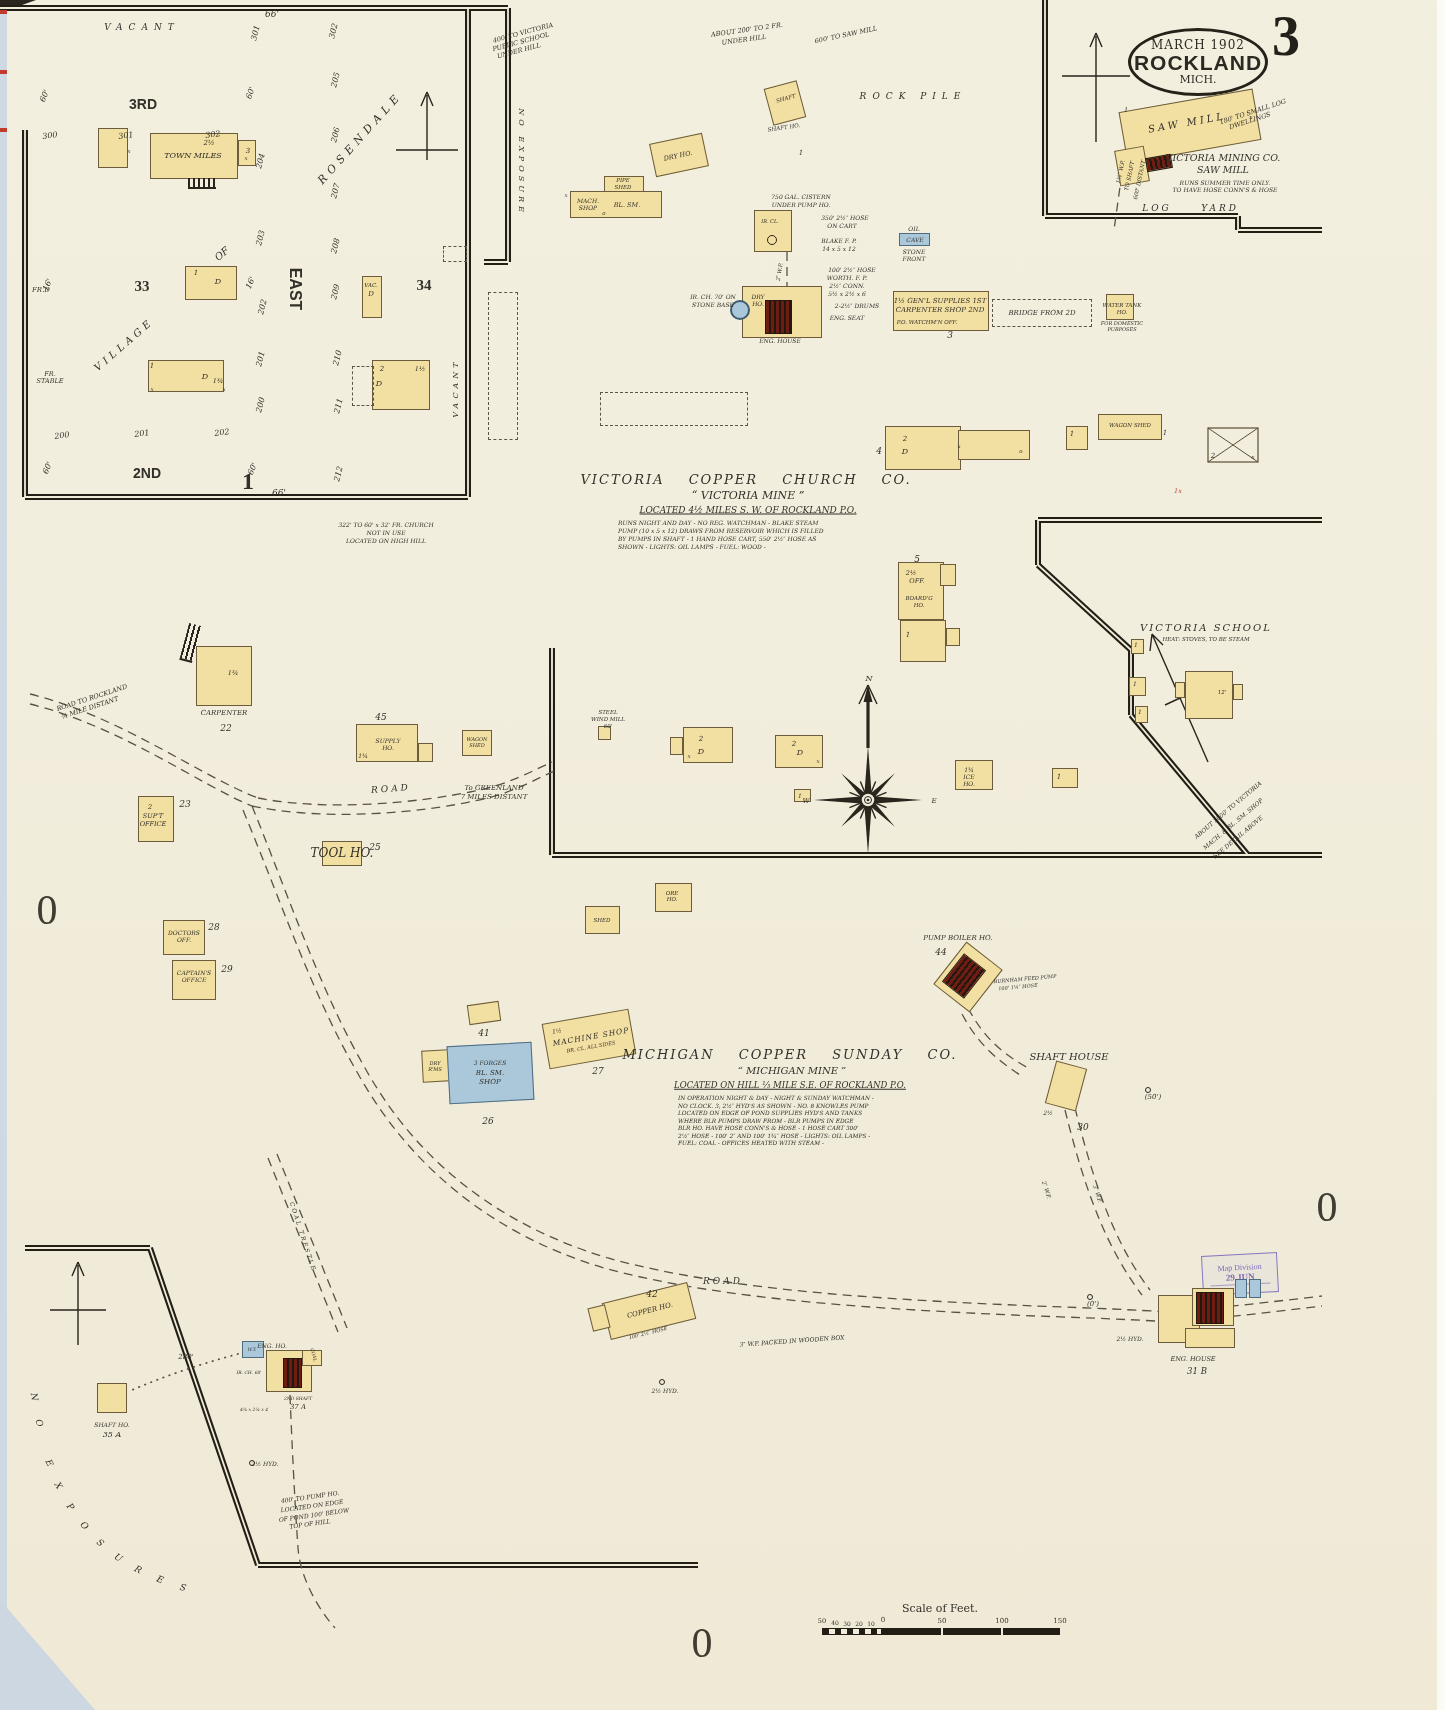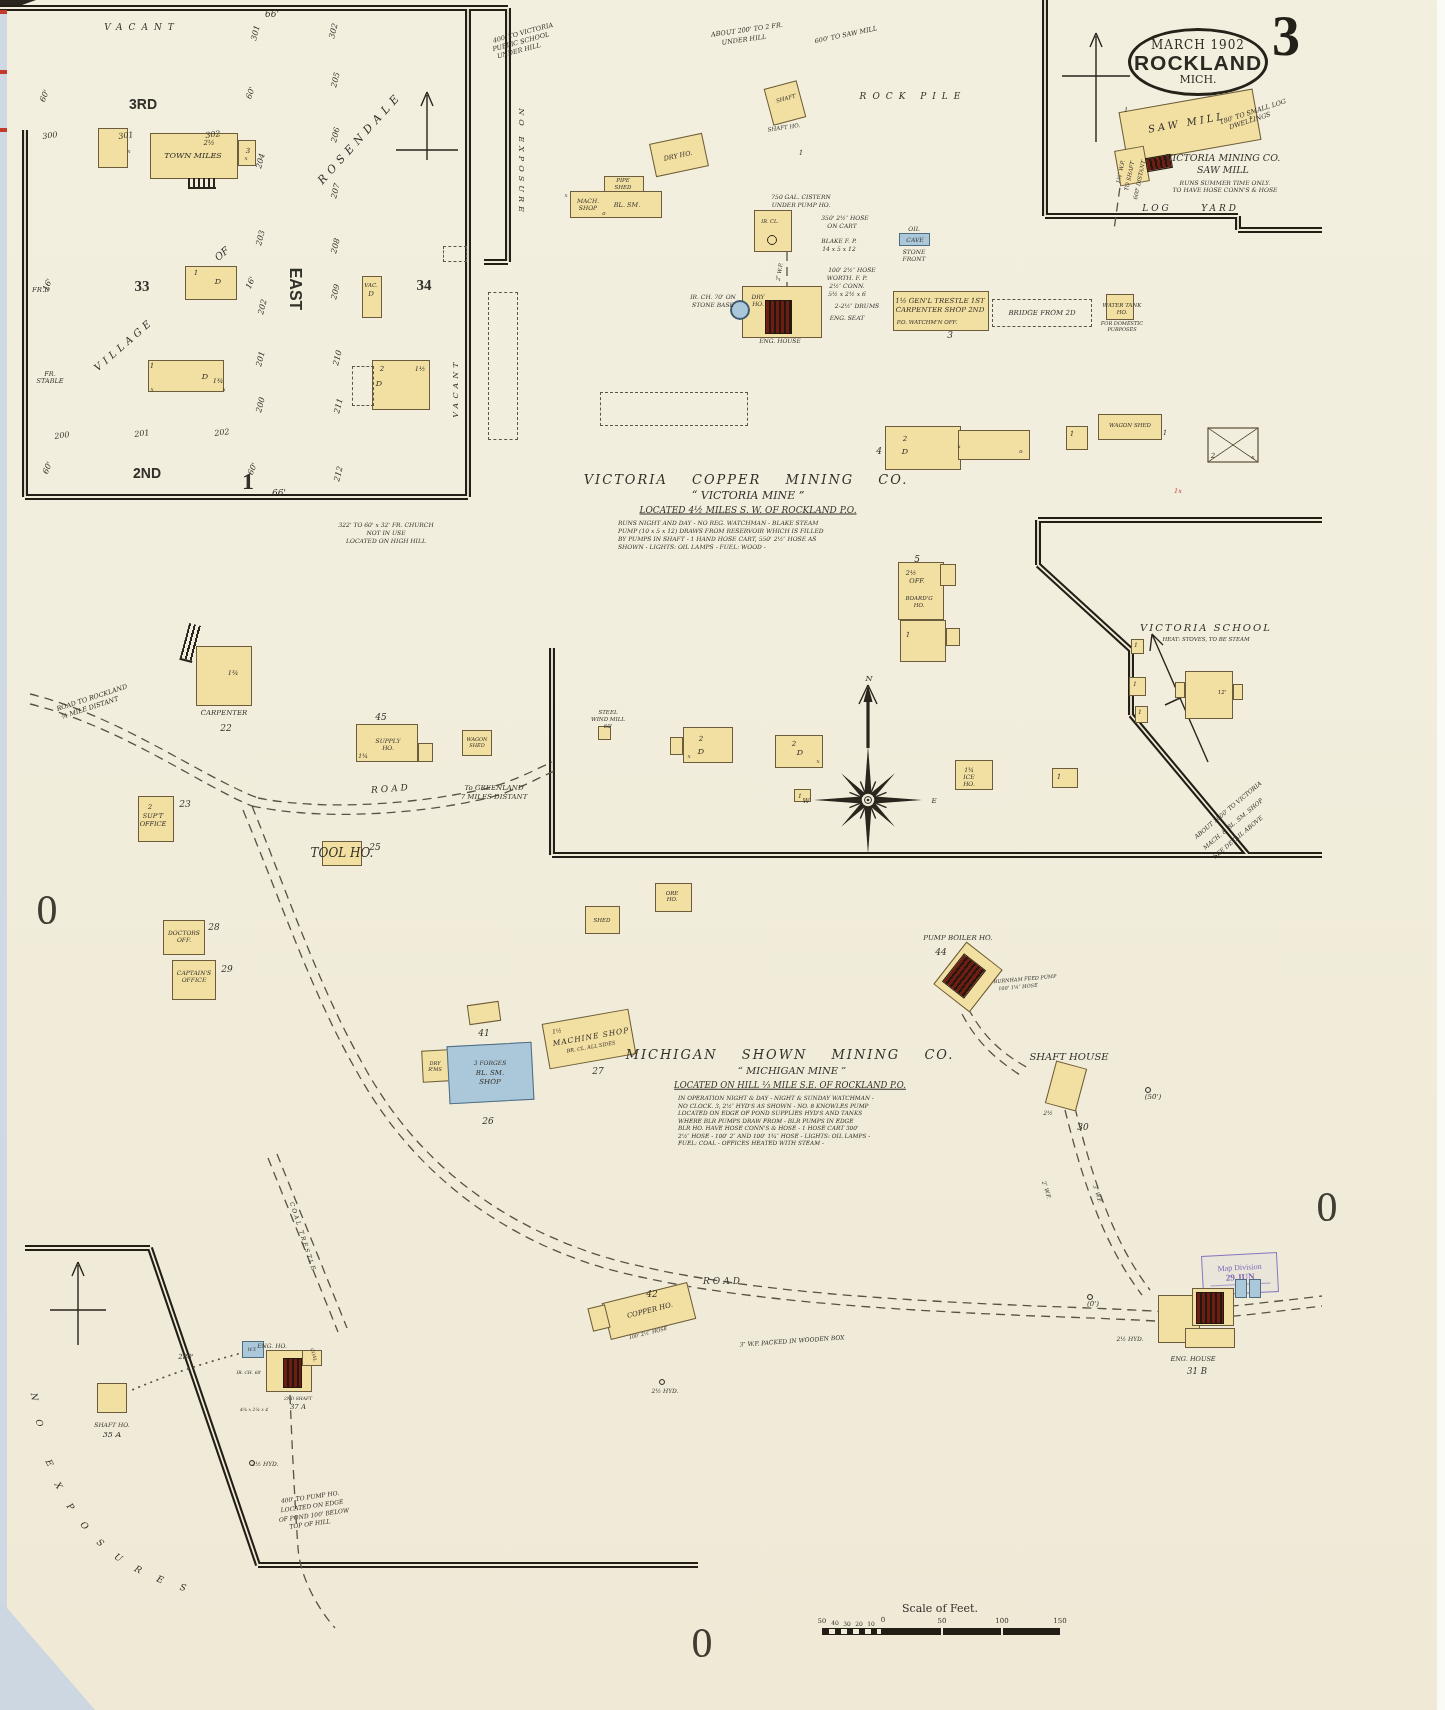--- a/index.html
+++ b/index.html
@@ -329,39 +329,39 @@
     <div class="lbl" style="left: 847px; top: 294px; font-size: 6px; transform: translate(-50%, -50%) rotate(0deg); transform-origin: center center;">5½ x 2½ x 6</div>
     <div class="lbl" style="left: 857px; top: 306px; font-size: 6px; transform: translate(-50%, -50%) rotate(0deg); transform-origin: center center;">2-2½″ DRUMS</div>
     <div class="lbl" style="left: 847px; top: 318px; font-size: 6px; transform: translate(-50%, -50%) rotate(0deg); transform-origin: center center;">ENG. SEAT</div>
     <div class="lbl" style="left: 780px; top: 341px; font-size: 6px; transform: translate(-50%, -50%) rotate(0deg); transform-origin: center center;">ENG. HOUSE</div>
     <div class="lbl" style="left: 713px; top: 297px; font-size: 6px; transform: translate(-50%, -50%) rotate(0deg); transform-origin: center center;">IR. CH. 70' ON</div>
     <div class="lbl" style="left: 713px; top: 305px; font-size: 6px; transform: translate(-50%, -50%) rotate(0deg); transform-origin: center center;">STONE BASE</div>
     <div class="lbl" style="left: 914px; top: 229px; font-size: 6px; transform: translate(-50%, -50%) rotate(0deg); transform-origin: center center;">OIL</div>
     <div class="lbl" style="left: 915px; top: 240px; font-size: 6px; transform: translate(-50%, -50%) rotate(0deg); transform-origin: center center;">CAVE</div>
     <div class="lbl" style="left: 914px; top: 252px; font-size: 6px; transform: translate(-50%, -50%) rotate(0deg); transform-origin: center center;">STONE</div>
     <div class="lbl" style="left: 914px; top: 259px; font-size: 6px; transform: translate(-50%, -50%) rotate(0deg); transform-origin: center center;">FRONT</div>
-    <div class="lbl" style="left: 940px; top: 301px; font-size: 7px; transform: translate(-50%, -50%) rotate(0deg); transform-origin: center center;">1½ GEN'L TRESTLE 1ST</div>
+    <div class="lbl" style="left: 940px; top: 301px; font-size: 7px; transform: translate(-50%, -50%) rotate(0deg); transform-origin: center center;">1½ GEN'L SUPPLIES 1ST</div>
     <div class="lbl" style="left: 940px; top: 310px; font-size: 7px; transform: translate(-50%, -50%) rotate(0deg); transform-origin: center center;">CARPENTER SHOP 2ND</div>
     <div class="lbl" style="left: 927px; top: 323px; font-size: 5.5px; transform: translate(-50%, -50%) rotate(0deg); transform-origin: center center;">P.O. WATCHM'N OFF.</div>
     <div class="lbl" style="left: 950px; top: 335px; font-size: 9px; transform: translate(-50%, -50%) rotate(0deg); transform-origin: center center;">3</div>
     <div class="lbl" style="left: 1042px; top: 313px; font-size: 7px; transform: translate(-50%, -50%) rotate(0deg); transform-origin: center center;">BRIDGE FROM 2D</div>
     <div class="lbl" style="left: 1122px; top: 306px; font-size: 5.5px; transform: translate(-50%, -50%) rotate(0deg); transform-origin: center center;">WATER TANK</div>
     <div class="lbl" style="left: 1122px; top: 313px; font-size: 5.5px; transform: translate(-50%, -50%) rotate(0deg); transform-origin: center center;">HO.</div>
     <div class="lbl" style="left: 1122px; top: 323px; font-size: 5px; transform: translate(-50%, -50%) rotate(0deg); transform-origin: center center;">FOR DOMESTIC</div>
     <div class="lbl" style="left: 1122px; top: 329px; font-size: 5px; transform: translate(-50%, -50%) rotate(0deg); transform-origin: center center;">PURPOSES</div>
     <div class="lbl" style="left: 905px; top: 439px; font-size: 7px; transform: translate(-50%, -50%) rotate(0deg); transform-origin: center center;">2</div>
     <div class="lbl" style="left: 905px; top: 452px; font-size: 8px; transform: translate(-50%, -50%) rotate(0deg); transform-origin: center center;">D</div>
     <div class="lbl" style="left: 879px; top: 451px; font-size: 9px; transform: translate(-50%, -50%) rotate(0deg); transform-origin: center center;">4</div>
     <div class="lbl" style="left: 1130px; top: 426px; font-size: 5.5px; transform: translate(-50%, -50%) rotate(0deg); transform-origin: center center;">WAGON SHED</div>
     <div class="lbl" style="left: 1165px; top: 433px; font-size: 7px; transform: translate(-50%, -50%) rotate(0deg); transform-origin: center center;">1</div>
     <div class="lbl" style="left: 1213px; top: 456px; font-size: 7px; transform: translate(-50%, -50%) rotate(0deg); transform-origin: center center;">2</div>
     <div class="lbl" style="left: 1253px; top: 457px; font-size: 6px; transform: translate(-50%, -50%) rotate(0deg); transform-origin: center center;">x</div>
     <div class="lbl" style="left: 1178px; top: 491px; font-size: 6.5px; color: rgb(181, 56, 44); transform: translate(-50%, -50%) rotate(0deg); transform-origin: center center;">1x</div>
     <div class="lbl" style="left: 1072px; top: 434px; font-size: 7px; transform: translate(-50%, -50%) rotate(0deg); transform-origin: center center;">1</div>
-    <div class="lbl" style="left: 746px; top: 479px; font-size: 13px; letter-spacing: 2px; word-spacing: 18px; transform: translate(-50%, -50%) rotate(0deg); transform-origin: center center;">VICTORIA COPPER MINING CO.</div>
+    <div class="lbl" style="left: 746px; top: 479px; font-size: 13px; letter-spacing: 2px; word-spacing: 18px; transform: translate(-50%, -50%) rotate(0deg); transform-origin: center center;">VICTORIA COPPER CHURCH CO.</div>
     <div class="lbl" style="left: 748px; top: 495px; font-size: 11px; transform: translate(-50%, -50%) rotate(0deg); transform-origin: center center;">“ VICTORIA MINE ”</div>
     <div class="lbl" style="left: 748px; top: 510px; font-size: 9px; text-decoration: underline; transform: translate(-50%, -50%) rotate(0deg); transform-origin: center center;">LOCATED 4½ MILES S. W. OF ROCKLAND P.O.</div>
     <div class="lbl" style="left: 618px; top: 523px; font-size: 6px; transform: translate(0px, -50%) rotate(0deg); transform-origin: left center;">RUNS NIGHT AND DAY - NO REG. WATCHMAN - BLAKE STEAM</div>
     <div class="lbl" style="left: 618px; top: 531px; font-size: 6px; transform: translate(0px, -50%) rotate(0deg); transform-origin: left center;">PUMP (10 x 5 x 12) DRAWS FROM RESERVOIR WHICH IS FILLED</div>
     <div class="lbl" style="left: 618px; top: 539px; font-size: 6px; transform: translate(0px, -50%) rotate(0deg); transform-origin: left center;">BY PUMPS IN SHAFT - 1 HAND HOSE CART, 550' 2½″ HOSE AS</div>
     <div class="lbl" style="left: 618px; top: 547px; font-size: 6px; transform: translate(0px, -50%) rotate(0deg); transform-origin: left center;">SHOWN - LIGHTS: OIL LAMPS - FUEL: WOOD -</div>
     <div class="lbl" style="left: 386px; top: 525px; font-size: 6px; transform: translate(-50%, -50%) rotate(0deg); transform-origin: center center;">322' TO 60' x 32' FR. CHURCH</div>
     <div class="lbl" style="left: 386px; top: 533px; font-size: 6px; transform: translate(-50%, -50%) rotate(0deg); transform-origin: center center;">NOT IN USE</div>
     <div class="lbl" style="left: 386px; top: 541px; font-size: 6px; transform: translate(-50%, -50%) rotate(0deg); transform-origin: center center;">LOCATED ON HIGH HILL</div>
     <div class="lbl" style="left: 917px; top: 559px; font-size: 9px; transform: translate(-50%, -50%) rotate(0deg); transform-origin: center center;">5</div>
@@ -428,21 +428,21 @@
     <div class="lbl" style="left: 557px; top: 1031px; font-size: 6px; transform: translate(-50%, -50%) rotate(-10deg); transform-origin: center center;">1½</div>
     <div class="lbl" style="left: 591px; top: 1037px; font-size: 7.5px; letter-spacing: 1px; transform: translate(-50%, -50%) rotate(-10deg); transform-origin: center center;">MACHINE SHOP</div>
     <div class="lbl" style="left: 591px; top: 1047px; font-size: 5px; transform: translate(-50%, -50%) rotate(-10deg); transform-origin: center center;">BR. CL. ALL SIDES</div>
     <div class="lbl" style="left: 598px; top: 1071px; font-size: 9px; transform: translate(-50%, -50%) rotate(0deg); transform-origin: center center;">27</div>
     <div class="lbl" style="left: 435px; top: 1063px; font-size: 5px; transform: translate(-50%, -50%) rotate(0deg); transform-origin: center center;">DRY</div>
     <div class="lbl" style="left: 435px; top: 1069px; font-size: 5px; transform: translate(-50%, -50%) rotate(0deg); transform-origin: center center;">R'MS</div>
     <div class="lbl" style="left: 490px; top: 1063px; font-size: 6px; transform: translate(-50%, -50%) rotate(0deg); transform-origin: center center;">3  FORGES</div>
     <div class="lbl" style="left: 490px; top: 1073px; font-size: 7px; transform: translate(-50%, -50%) rotate(0deg); transform-origin: center center;">BL. SM.</div>
     <div class="lbl" style="left: 490px; top: 1082px; font-size: 7px; transform: translate(-50%, -50%) rotate(0deg); transform-origin: center center;">SHOP</div>
     <div class="lbl" style="left: 488px; top: 1121px; font-size: 9px; transform: translate(-50%, -50%) rotate(0deg); transform-origin: center center;">26</div>
-    <div class="lbl" style="left: 790px; top: 1054px; font-size: 13px; letter-spacing: 2px; word-spacing: 18px; transform: translate(-50%, -50%) rotate(0deg); transform-origin: center center;">MICHIGAN SHOWN MINING CO.</div>
+    <div class="lbl" style="left: 790px; top: 1054px; font-size: 13px; letter-spacing: 2px; word-spacing: 18px; transform: translate(-50%, -50%) rotate(0deg); transform-origin: center center;">MICHIGAN COPPER SUNDAY CO.</div>
     <div class="lbl" style="left: 792px; top: 1071px; font-size: 10px; transform: translate(-50%, -50%) rotate(0deg); transform-origin: center center;">“ MICHIGAN MINE ”</div>
     <div class="lbl" style="left: 790px; top: 1085px; font-size: 8.5px; text-decoration: underline; transform: translate(-50%, -50%) rotate(0deg); transform-origin: center center;">LOCATED ON HILL ⅓ MILE S.E. OF ROCKLAND P.O.</div>
     <div class="lbl" style="left: 678px; top: 1099px; font-size: 5.8px; transform: translate(0px, -50%) rotate(0deg); transform-origin: left center;">IN OPERATION NIGHT &amp; DAY - NIGHT &amp; SUNDAY WATCHMAN -</div>
     <div class="lbl" style="left: 678px; top: 1106.5px; font-size: 5.8px; transform: translate(0px, -50%) rotate(0deg); transform-origin: left center;">NO CLOCK. 3, 2½″ HYD'S AS SHOWN - NO. 8 KNOWLES PUMP</div>
     <div class="lbl" style="left: 678px; top: 1114px; font-size: 5.8px; transform: translate(0px, -50%) rotate(0deg); transform-origin: left center;">LOCATED ON EDGE OF POND SUPPLIES HYD'S AND TANKS</div>
     <div class="lbl" style="left: 678px; top: 1121.5px; font-size: 5.8px; transform: translate(0px, -50%) rotate(0deg); transform-origin: left center;">WHERE BLR PUMPS DRAW FROM - BLR PUMPS IN EDGE</div>
     <div class="lbl" style="left: 678px; top: 1129px; font-size: 5.8px; transform: translate(0px, -50%) rotate(0deg); transform-origin: left center;">BLR HO. HAVE HOSE CONN'S &amp; HOSE - 1 HOSE CART 300'</div>
     <div class="lbl" style="left: 678px; top: 1136.5px; font-size: 5.8px; transform: translate(0px, -50%) rotate(0deg); transform-origin: left center;">2½″ HOSE - 100' 2″ AND 100' 1¾″ HOSE - LIGHTS: OIL LAMPS -</div>
     <div class="lbl" style="left: 678px; top: 1144px; font-size: 5.8px; transform: translate(0px, -50%) rotate(0deg); transform-origin: left center;">FUEL: COAL - OFFICES HEATED WITH STEAM -</div>
     <div class="lbl" style="left: 958px; top: 938px; font-size: 7px; transform: translate(-50%, -50%) rotate(0deg); transform-origin: center center;">PUMP BOILER HO.</div>

